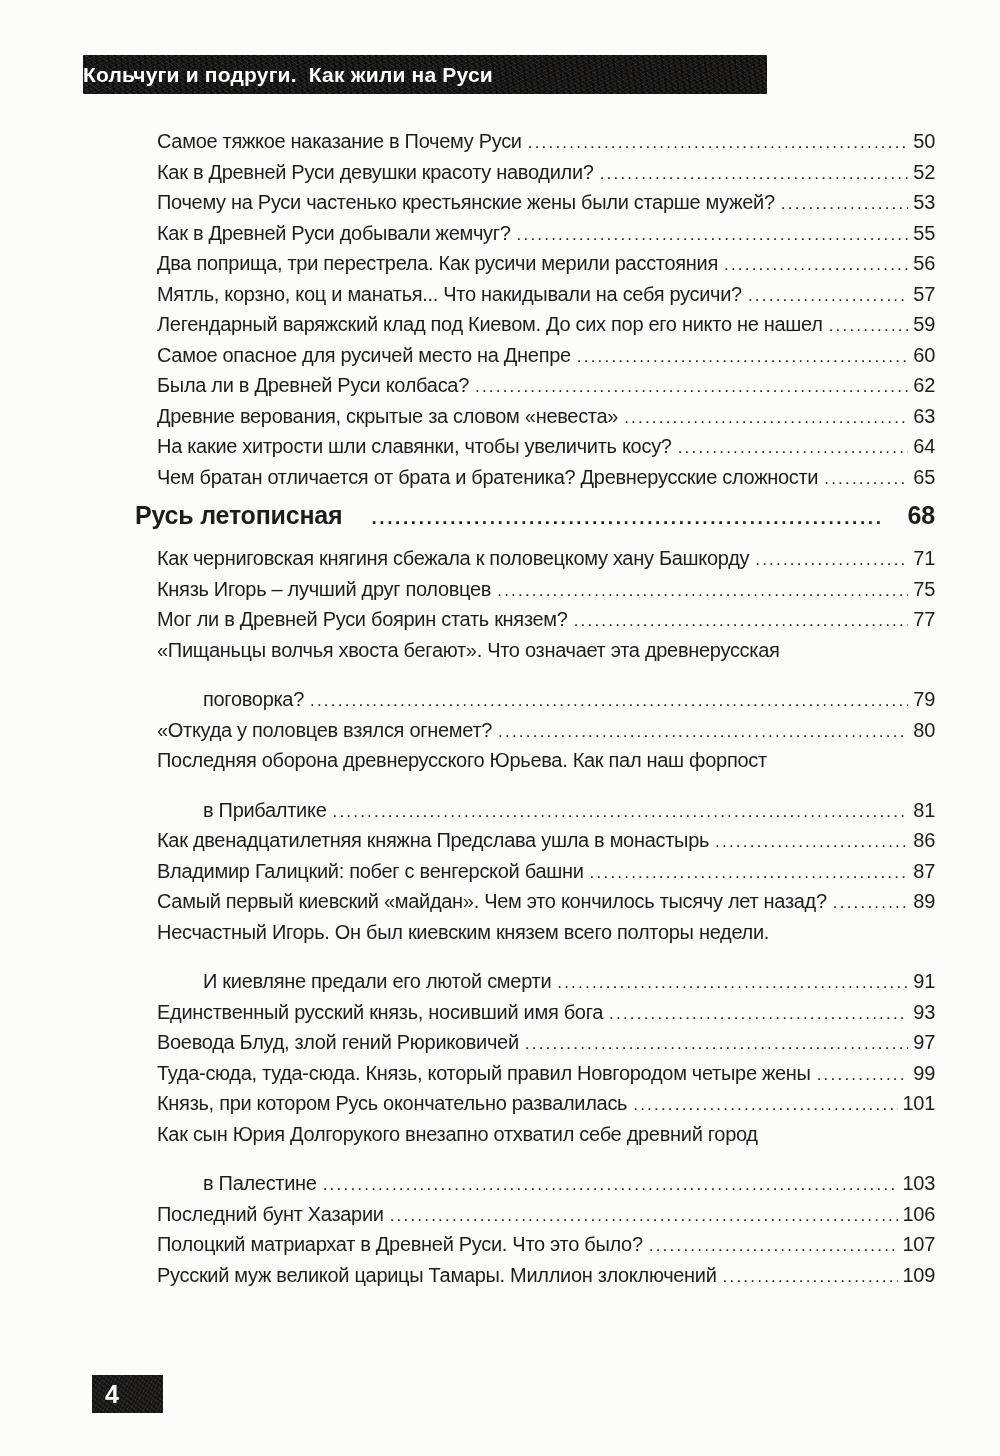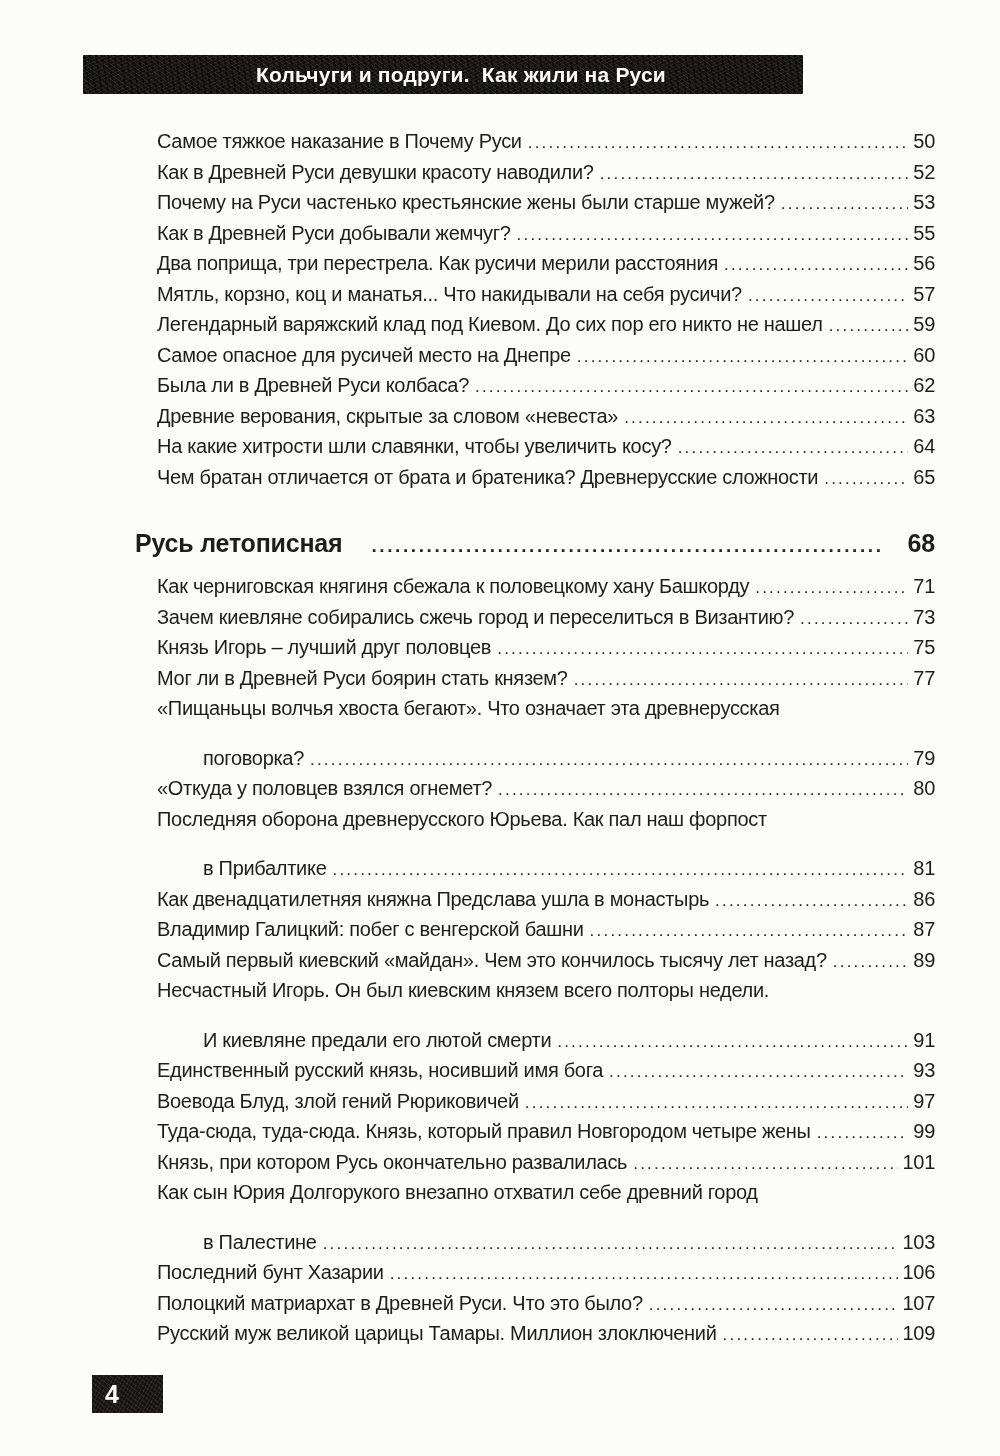--- a/index.html
+++ b/index.html
@@ -18,23 +18,21 @@
     position: absolute;
     left: 83px; top: 55px;
     width: 684px; height: 39px;
     background-color: #161412;
     background-image:
       repeating-linear-gradient(37deg, rgba(255,255,255,0.07) 0 1px, transparent 1px 4px),
       repeating-linear-gradient(-23deg, rgba(255,255,255,0.05) 0 1px, transparent 1px 3px),
       repeating-linear-gradient(81deg, rgba(0,0,0,0.55) 0 2px, transparent 2px 6px);
     display: flex;
     align-items: center;
-    justify-content: center;
     border-radius: 1px;
-    padding-left: 36px;
   }
   .header-title {
     color: #ffffff;
     font-weight: bold;
     font-size: 21px;
     letter-spacing: 0.2px;
     white-space: pre;
   }
 
   
@@ -66,21 +64,21 @@
     content: "..........................................................................................................................................................................................................................";
   }
   .page-num { white-space: nowrap; }
 
   .toc-heading {
     display: flex;
     align-items: baseline;
     font-weight: bold;
     font-size: 25px;
     line-height: 36px;
-    margin-top: 32px;
+    margin-top: 4px;
     margin-bottom: 8px;
     letter-spacing: -0.2px;
     gap: 21px;
   }
   .toc-heading .dots {
     font-size: 19px;
     font-weight: bold;
     letter-spacing: 2.6px;
     margin: 0 5px 0 8px;
   }
@@ -204,27 +202,20 @@
       </div>
       <div class="toc-entry">
         <div class="toc-line leader-row">
           <span class="line-text">Как черниговская княгиня сбежала к половецкому хану Башкорду</span>
           <span class="dots"></span>
           <span class="page-num">71</span>
         </div>
       </div>
       <div class="toc-entry">
         <div class="toc-line leader-row">
-          <span class="line-text">Зачем киевляне собирались сжечь город и переселиться в Византию?</span>
-          <span class="dots"></span>
-          <span class="page-num">73</span>
-        </div>
-      </div>
-      <div class="toc-entry">
-        <div class="toc-line leader-row">
           <span class="line-text">Князь Игорь – лучший друг половцев</span>
           <span class="dots"></span>
           <span class="page-num">75</span>
         </div>
       </div>
       <div class="toc-entry">
         <div class="toc-line leader-row">
           <span class="line-text">Мог ли в Древней Руси боярин стать князем?</span>
           <span class="dots"></span>
           <span class="page-num">77</span>

